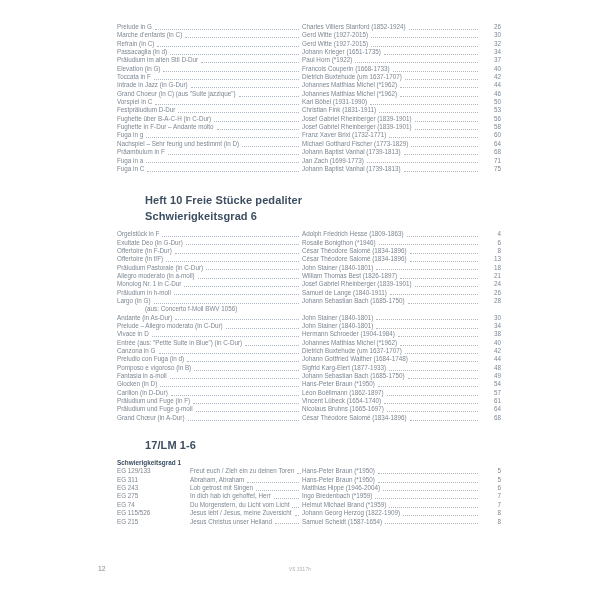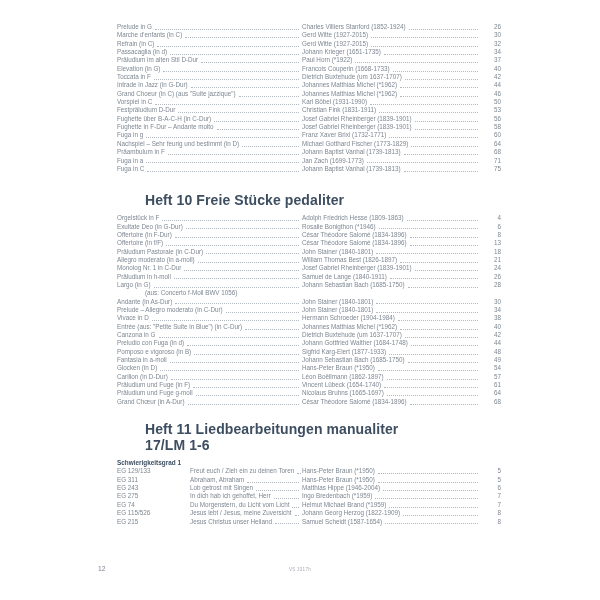--- a/index.html
+++ b/index.html
@@ -34,21 +34,21 @@
     border-bottom:1px dotted var(--dots);
     margin:0 3px 1.5px 3px;
   }
   .note{
     font-size:6.3px;line-height:8.35px;color:var(--body);
     padding-left:28px;white-space:nowrap;
   }
 
   
   .sec-heading{margin:0;color:var(--heading);font-weight:bold;}
-  .sec-heading .h-line{font-size:14px;line-height:16px;letter-spacing:0.1px;padding-left:28px;}
+  .sec-heading .h-line{font-size:11px;line-height:16px;letter-spacing:0.1px;padding-left:28px;}
   .heading-block{margin-top:11px;margin-bottom:6px;}
   .sub-heading{
     font-size:6.4px;line-height:8.35px;font-weight:bold;color:var(--heading);
     margin-top:3px;
   }
 
   .sec-continuation{padding-top:23px;}
   .sec-heft10 .heading-block{margin-top:19px;}
   .sec-heft11 .heading-block{margin-top:15px;}
 
@@ -338,20 +338,21 @@
       <div class="cell-page">75</div>
     </div>
 
   </div>
 </div>
     </section>
 
     <section class="sec-heft10">
       <div class="heading-block sec-heading">
         <div class="h-line">Heft 10 Freie Stücke pedaliter</div>
+        <div class="h-line">Schwierigkeitsgrad 6</div>
       </div>
       <div class="rows">
   <div class="toc-entry">
     <div class="row-line">
       <div class="cell-title">
         <span>Orgelstück in F</span>
         <span class="leader"></span>
       </div>
       <div class="cell-comp">
         <span>Adolph Friedrich Hesse (1809-1863)</span>
@@ -674,21 +675,20 @@
       </div>
       <div class="cell-page">68</div>
     </div>
 
   </div>
 </div>
     </section>
 
     <section class="sec-heft11">
       <div class="heading-block sec-heading">
-        <div class="h-line">Heft 11 Liedbearbeitungen manualiter</div>
         <div class="h-line">17/LM 1-6</div>
       </div>
       <div class="sub-heading">Schwierigkeitsgrad 1</div>
       <div class="rows">
   <div class="toc-entry">
     <div class="row-line">
       <div class="cell-eg">EG 129/133</div>
       <div class="cell-title narrow">
         <span>Freut euch / Zieh ein zu deinen Toren</span>
         <span class="leader"></span>

